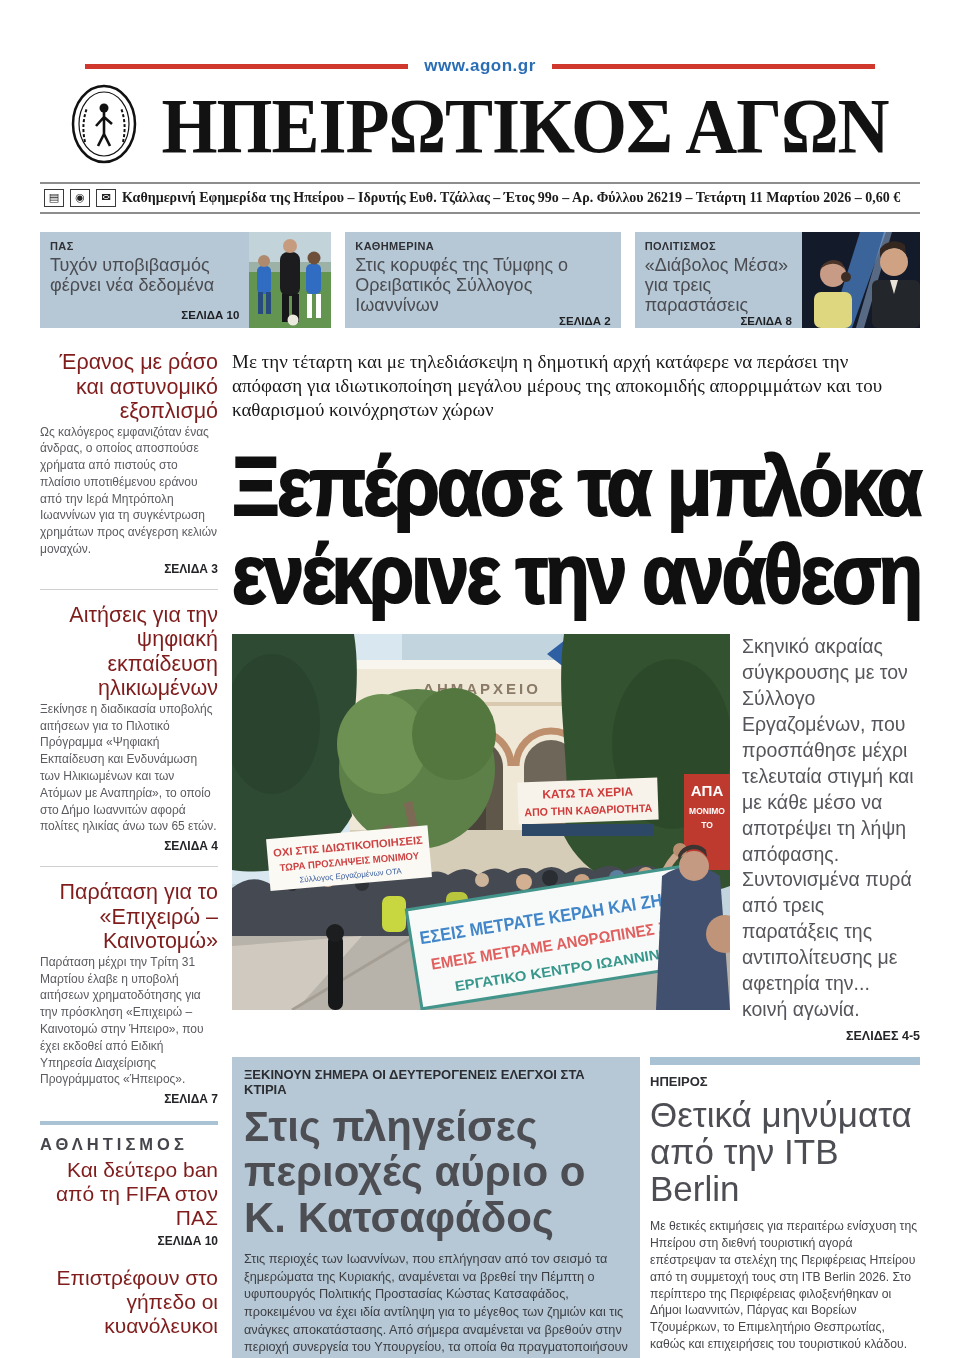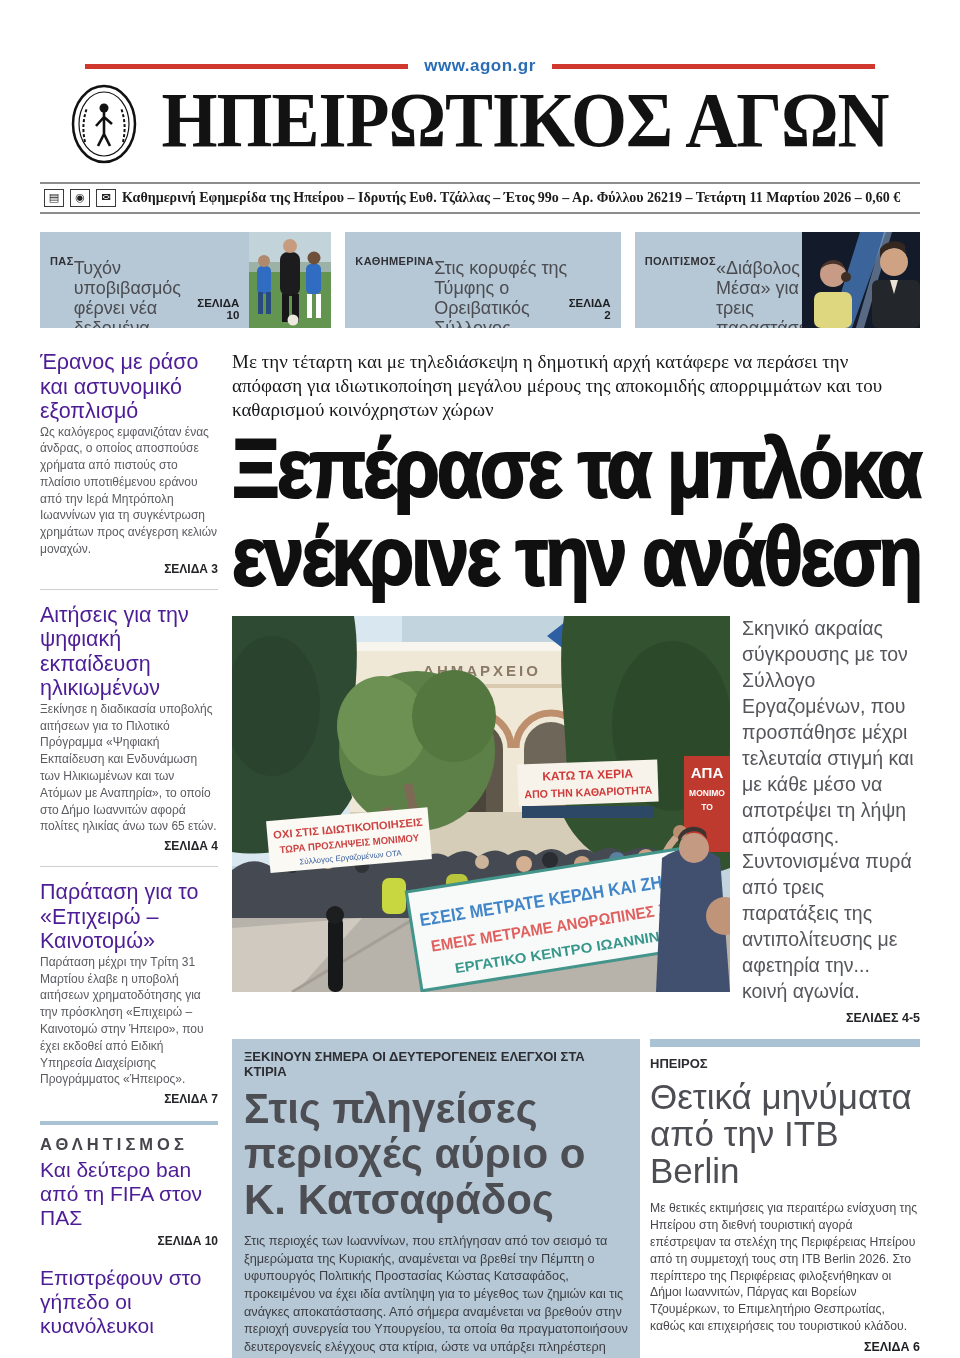--- a/index.html
+++ b/index.html
@@ -2,52 +2,52 @@
 <html lang="el"><head>
 <meta charset="utf-8">
 <style>
   html,body{margin:0;padding:0;background:#ffffff;}
   .page{position:relative;width:960px;height:1358px;background:#fff;overflow:hidden;
         font-family:"Liberation Sans",sans-serif;color:#3e3f42;}
   
   .web-row{display:flex;align-items:center;gap:16px;margin:56px 85px 0;}
   .red-line{flex:1;height:5px;background:#d0382e;}
   .web-url{color:#2a6db5;font-weight:700;font-size:17px;letter-spacing:.5px;}
-  .masthead{display:flex;align-items:flex-start;justify-content:center;gap:24px;margin-top:8px;}
+  .masthead{display:flex;align-items:center;justify-content:center;gap:24px;margin-top:8px;}
   .mast-title{font-family:"Liberation Serif","DejaVu Serif",serif;font-weight:700;font-size:72px;
               letter-spacing:-1px;color:#121212;line-height:1;transform:scaleY(1.08);}
   .dateline{margin:14px 40px 0;border-top:2px solid #8d8d8d;border-bottom:2px solid #8d8d8d;
             padding:5px 4px;display:flex;align-items:center;gap:6px;
             font-family:"Liberation Serif","DejaVu Serif",serif;font-weight:700;font-size:14px;color:#1b1b1b;}
   .mini-icon{width:18px;height:16px;border:1px solid #3a3a3a;font-size:11px;line-height:15px;
              text-align:center;color:#222;flex:none;background:#fff;}
   
   .teasers{display:flex;gap:14px;margin:18px 40px 0;}
   .teaser{background:#b6c8d5;height:96px;display:flex;overflow:hidden;}
   .teaser.t1{width:292px;} .teaser.t2{width:276px;} .teaser.t3{width:286px;}
-  .teaser-text{padding:23px 10px 7px;flex:1;display:flex;flex-direction:row;min-width:0;}
+  .teaser-text{padding:8px 10px 7px;flex:1;display:flex;flex-direction:column;min-width:0;}
   .kicker{font-size:11px;font-weight:700;color:#2f3036;letter-spacing:.4px;}
   .t-title{font-size:18px;color:#4b4c52;line-height:1.12;margin-top:3px;}
   .t-page{margin-top:auto;text-align:right;font-size:11.5px;font-weight:700;color:#1e1f22;}
   .t-photo{flex:none;}
   
   .main{display:flex;gap:14px;margin:22px 40px 0;}
   .leftcol{width:178px;flex:none;}
   .maincol{width:688px;flex:none;}
-  .lc-title{font-size:21.5px;color:#4c1d95;line-height:1.14;font-weight:400;}
+  .lc-title{font-size:21.5px;color:#7f1d1d;line-height:1.14;font-weight:400;text-align:right;}
   .lc-body{font-size:12px;color:#5a5b60;line-height:1.4;}
   .lc-page{text-align:right;font-weight:700;font-size:12px;color:#232427;margin-top:4px;}
   .lc-sep{border:none;border-top:1px solid #cfcfcf;margin:13px 0;}
   .lc-bluebar{height:4px;background:#a9c2d4;margin:15px 0 10px;}
   .lc-section{font-size:16.5px;font-weight:700;letter-spacing:4px;color:#45464c;}
   .sport{margin-top:4px;}
   .sport .lc-title{font-size:21px;}
   
   .intro{font-family:"Liberation Serif","DejaVu Serif",serif;font-size:19px;color:#17181a;line-height:1.26;}
-  .headline{margin-top:2px;color:#101011;font-weight:700;}
+  .headline{margin-top:20px;color:#101011;font-weight:700;}
   .hl-line{display:block;width:max-content;white-space:nowrap;font-size:84px;line-height:1.05;
            letter-spacing:-3px;-webkit-text-stroke:2.2px #101011;}
   .photo-row{display:flex;gap:12px;margin-top:16px;}
   .photo-frame{width:498px;height:376px;flex:none;overflow:hidden;}
   .sidecol{width:178px;display:flex;flex-direction:column;}
   .side-text{font-size:19.5px;color:#55565b;line-height:1.33;}
   .side-page{text-align:right;font-weight:700;font-size:12.5px;color:#232427;margin-top:6px;}
   
   .bottom-row{display:flex;gap:10px;margin-top:14px;}
   .mid-article{width:408px;background:#b6c8d5;padding:10px 12px 8px;box-sizing:border-box;}

